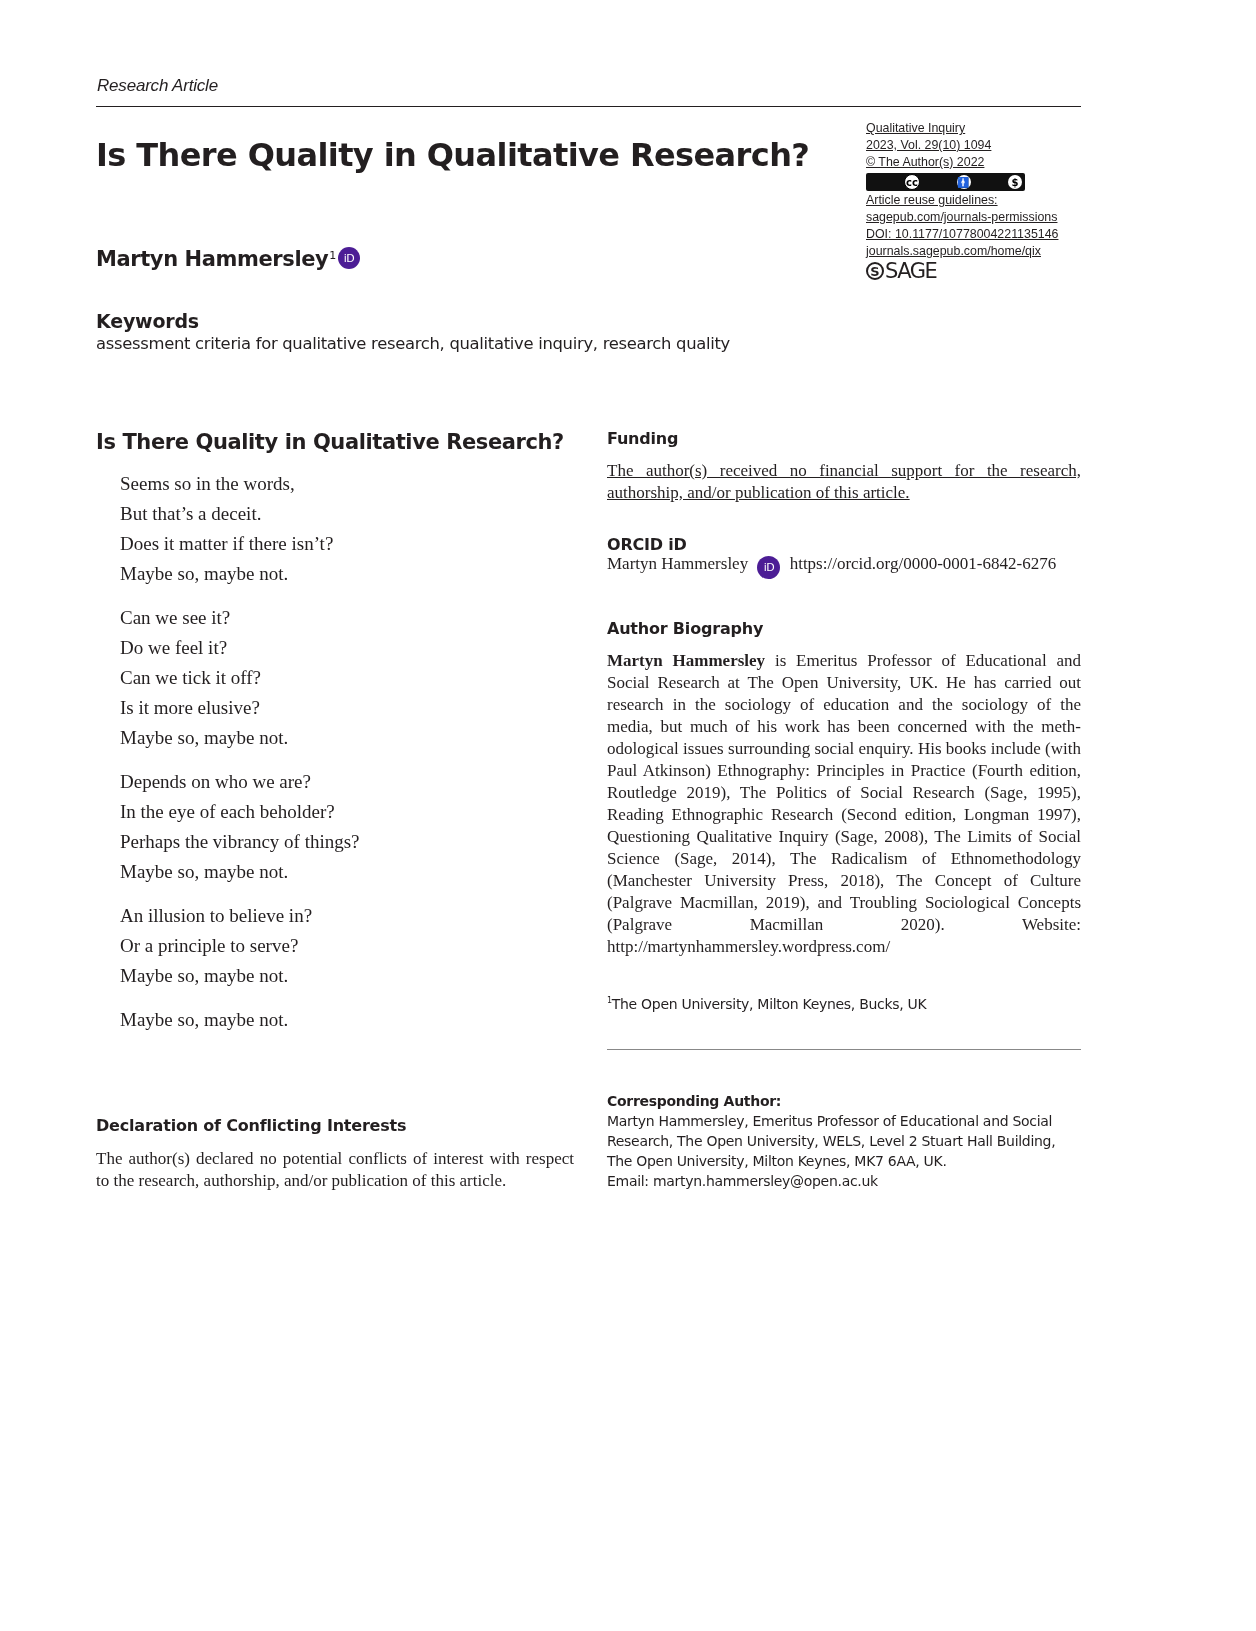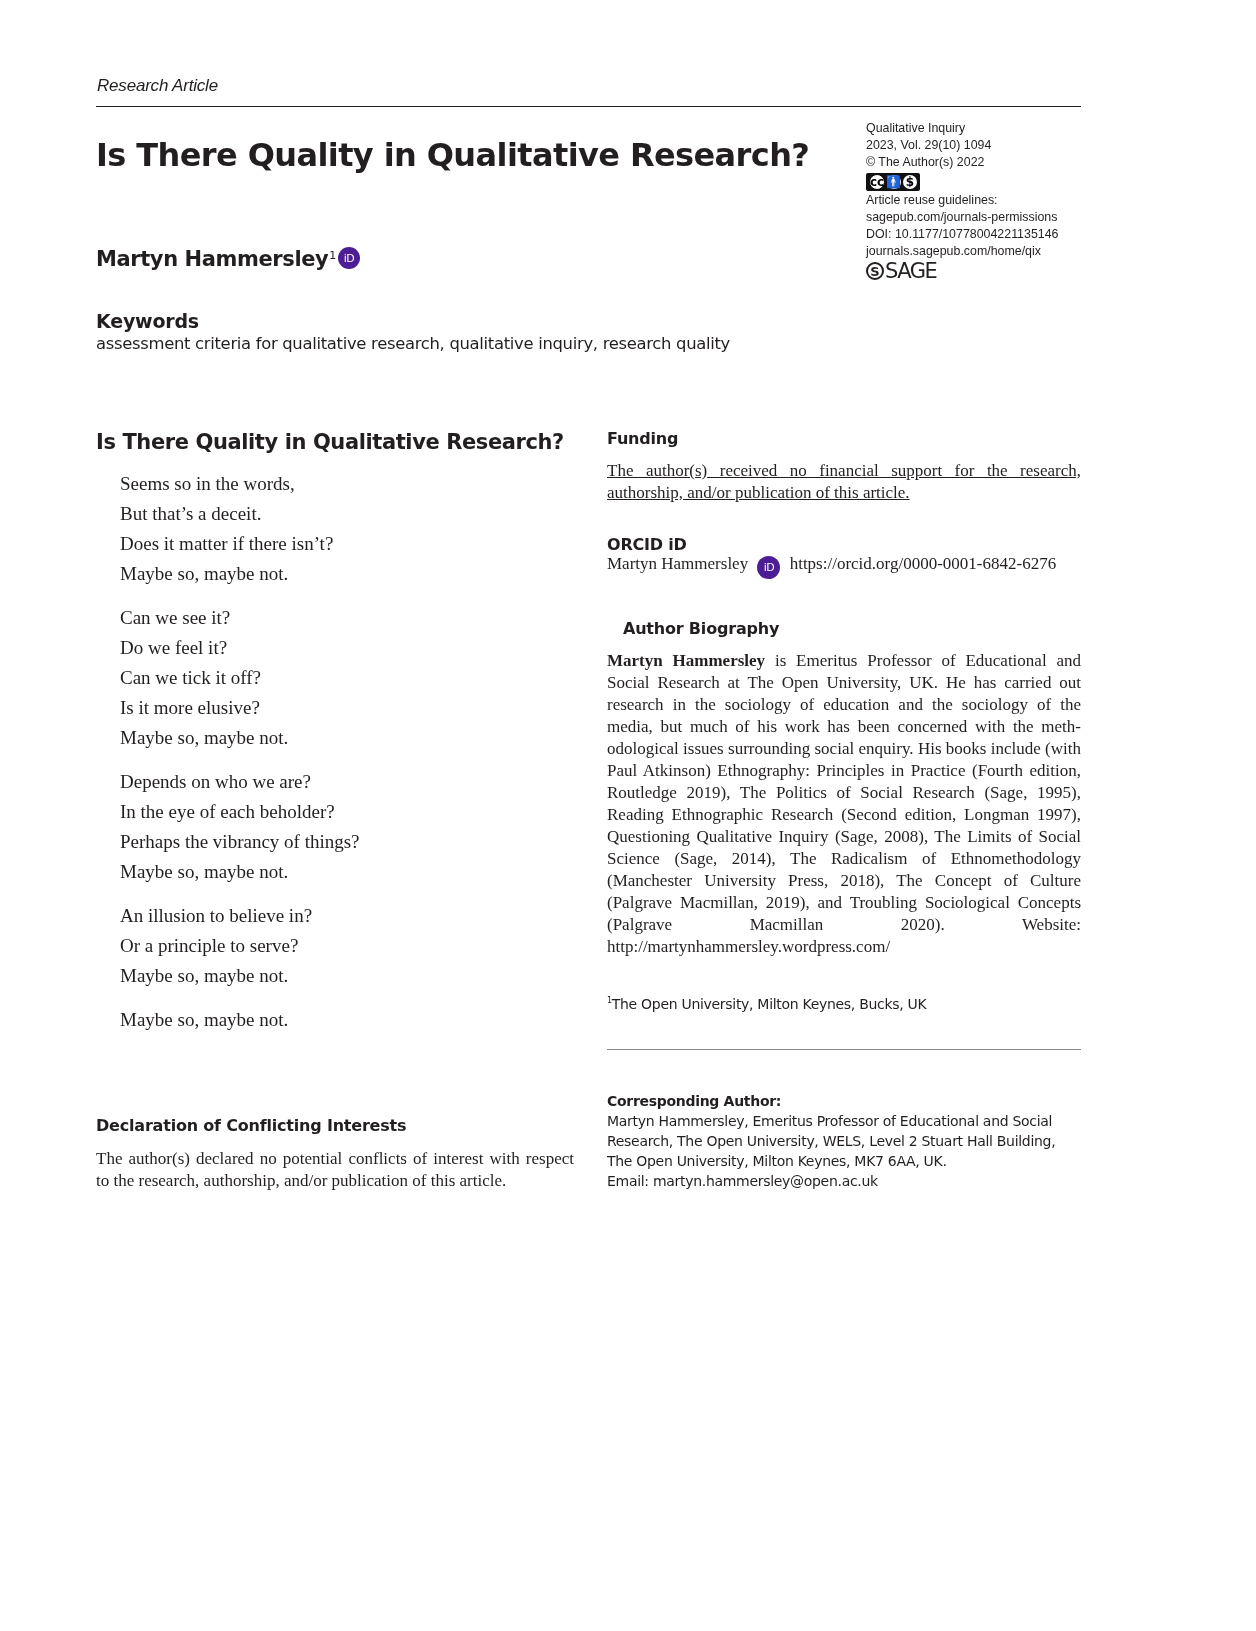--- a/index.html
+++ b/index.html
@@ -4,23 +4,23 @@
 <style>
   html, body { margin: 0; padding: 0; background: #ffffff; }
   body { width: 1256px; height: 1631px; position: relative; overflow: hidden; color: #231f20; }
 
   .article-type { position: absolute; left: 97px; top: 76px; font-size: 17px; font-style: italic; font-family: "Liberation Sans", sans-serif; color: #231f20; letter-spacing: -0.2px; }
   .top-rule { position: absolute; left: 96px; top: 106px; width: 985px; height: 1px; background: #231f20; }
 
   .main-title { position: absolute; left: 96px; top: 136px; margin: 0; font-size: 32px; font-weight: bold; font-family: "DejaVu Sans", sans-serif; letter-spacing: -0.6px; color: #231f20; }
 
   .meta { position: absolute; left: 866px; top: 120px; font-family: "Liberation Sans", sans-serif; font-size: 12.4px; line-height: 17px; color: #231f20; }
-  .meta .line { display: block; white-space: nowrap; }
+  .meta .line { display: block; white-space: nowrap; text-decoration: underline; }
   .cc-badge { display: inline-flex; align-items: center; gap: 2px; background: #111; border-radius: 2px; padding: 2px 3px; height: 18px; box-sizing: border-box; margin: 2px 0 1px 0; }
-  .cc-badge .circ { width: 14px; height: 14px; border-radius: 50%; background: #fff; color: #000; font-size: 12px; font-weight: bold; display: inline-flex; align-items: center; justify-content: center; font-family: "DejaVu Sans", sans-serif; }
+  .cc-badge .circ { width: 14px; height: 14px; border-radius: 50%; background: #fff; color: #000; font-size: 10px; font-weight: bold; display: inline-flex; align-items: center; justify-content: center; font-family: "DejaVu Sans", sans-serif; margin-left: 35px; }
   .cc-badge .circ.cc { border: 1px solid #000; }
   .sage-logo { display: flex; align-items: center; margin-top: 2px; font-family: "DejaVu Sans", sans-serif; font-size: 21px; letter-spacing: -1.5px; color: #231f20; }
   .sage-logo .s-mark { width: 18px; height: 18px; border-radius: 50%; border: 2px solid #231f20; box-sizing: border-box; display: inline-flex; align-items: center; justify-content: center; font-size: 13px; font-weight: bold; margin-right: 1px; letter-spacing: 0; }
 
   .author-line { position: absolute; left: 96px; top: 247px; font-family: "DejaVu Sans", sans-serif; font-weight: bold; font-size: 21px; letter-spacing: -0.4px; display: flex; align-items: flex-start; }
   .author-line sup { font-size: 11px; font-weight: normal; margin-left: 1px; margin-top: 2px; }
   .orcid { display: inline-flex; align-items: center; justify-content: center; border-radius: 50%; background: #4c1d95; color: #fff; font-family: "DejaVu Sans", sans-serif; font-weight: normal; letter-spacing: -0.5px; }
   .orcid.big { width: 22px; height: 22px; font-size: 11px; margin-left: 2px; margin-top: 0px; }
   .orcid.small { width: 23px; height: 23px; font-size: 11px; margin: 0 5px; vertical-align: -2px; }
 
@@ -35,21 +35,21 @@
 
   .h2 { font-family: "DejaVu Sans", sans-serif; font-weight: bold; font-size: 16px; letter-spacing: -0.2px; margin: 0; }
   .body-text { font-family: "Liberation Serif", serif; font-size: 17px; line-height: 22px; text-align: justify; text-align-last: left; }
 
   .decl-head { position: absolute; left: 96px; top: 1116px; }
   .decl-body { position: absolute; left: 96px; top: 1148px; width: 478px; }
   .funding-head { position: absolute; left: 607px; top: 429px; }
   .funding-body { position: absolute; left: 607px; top: 460px; width: 474px; text-decoration: underline; }
   .orcid-head { position: absolute; left: 607px; top: 535px; }
   .orcid-body { position: absolute; left: 607px; top: 554px; font-family: "Liberation Serif", serif; font-size: 17px; white-space: nowrap; }
-  .bio-head { position: absolute; left: 623px; top: 619px; }
+  .bio-head { position: absolute; left: 607px; top: 619px; }
   .bio-body { position: absolute; left: 607px; top: 650px; width: 474px; }
 
   .foot-rule { position: absolute; left: 607px; top: 1049px; width: 474px; height: 1px; background: #888; }
   .affil { position: absolute; left: 607px; top: 996px; font-family: "DejaVu Sans", sans-serif; font-size: 14px; letter-spacing: -0.3px; }
   .affil sup { font-size: 8px; }
   .corr { position: absolute; left: 607px; top: 1091px; font-family: "DejaVu Sans", sans-serif; font-size: 14px; line-height: 20px; letter-spacing: -0.3px; }
   .corr .corr-head { font-weight: bold; display: block; }
   .corr .corr-line { display: block; white-space: nowrap; }
 </style>
 </head>

